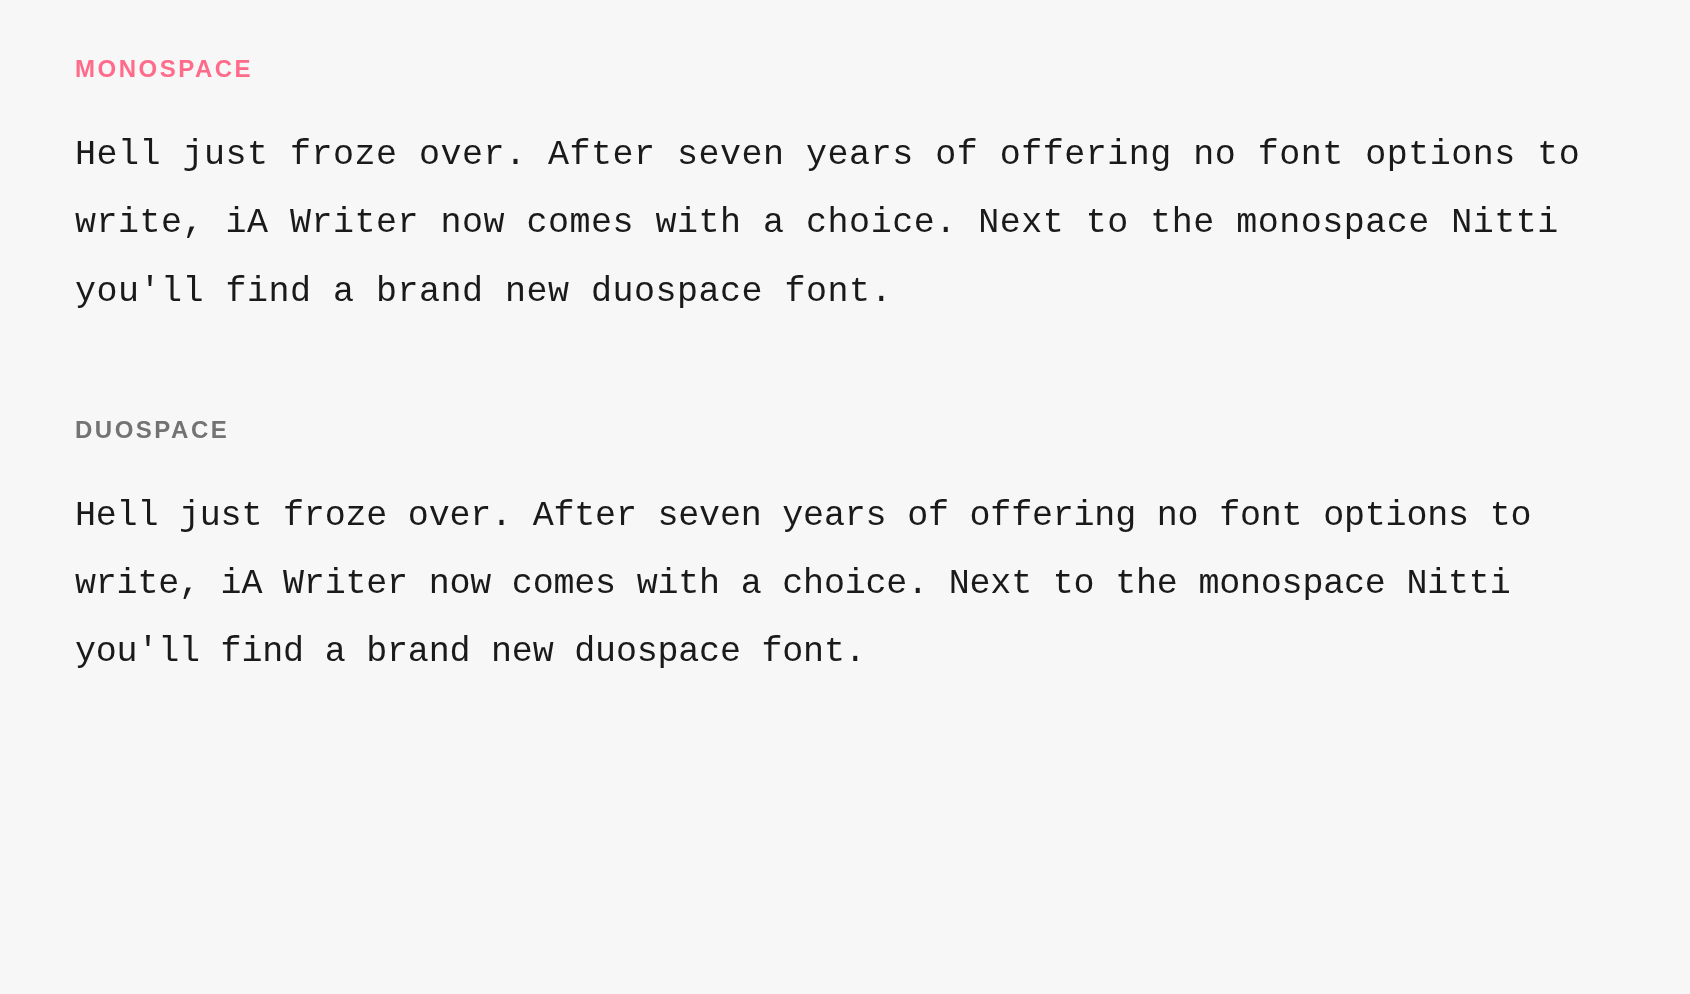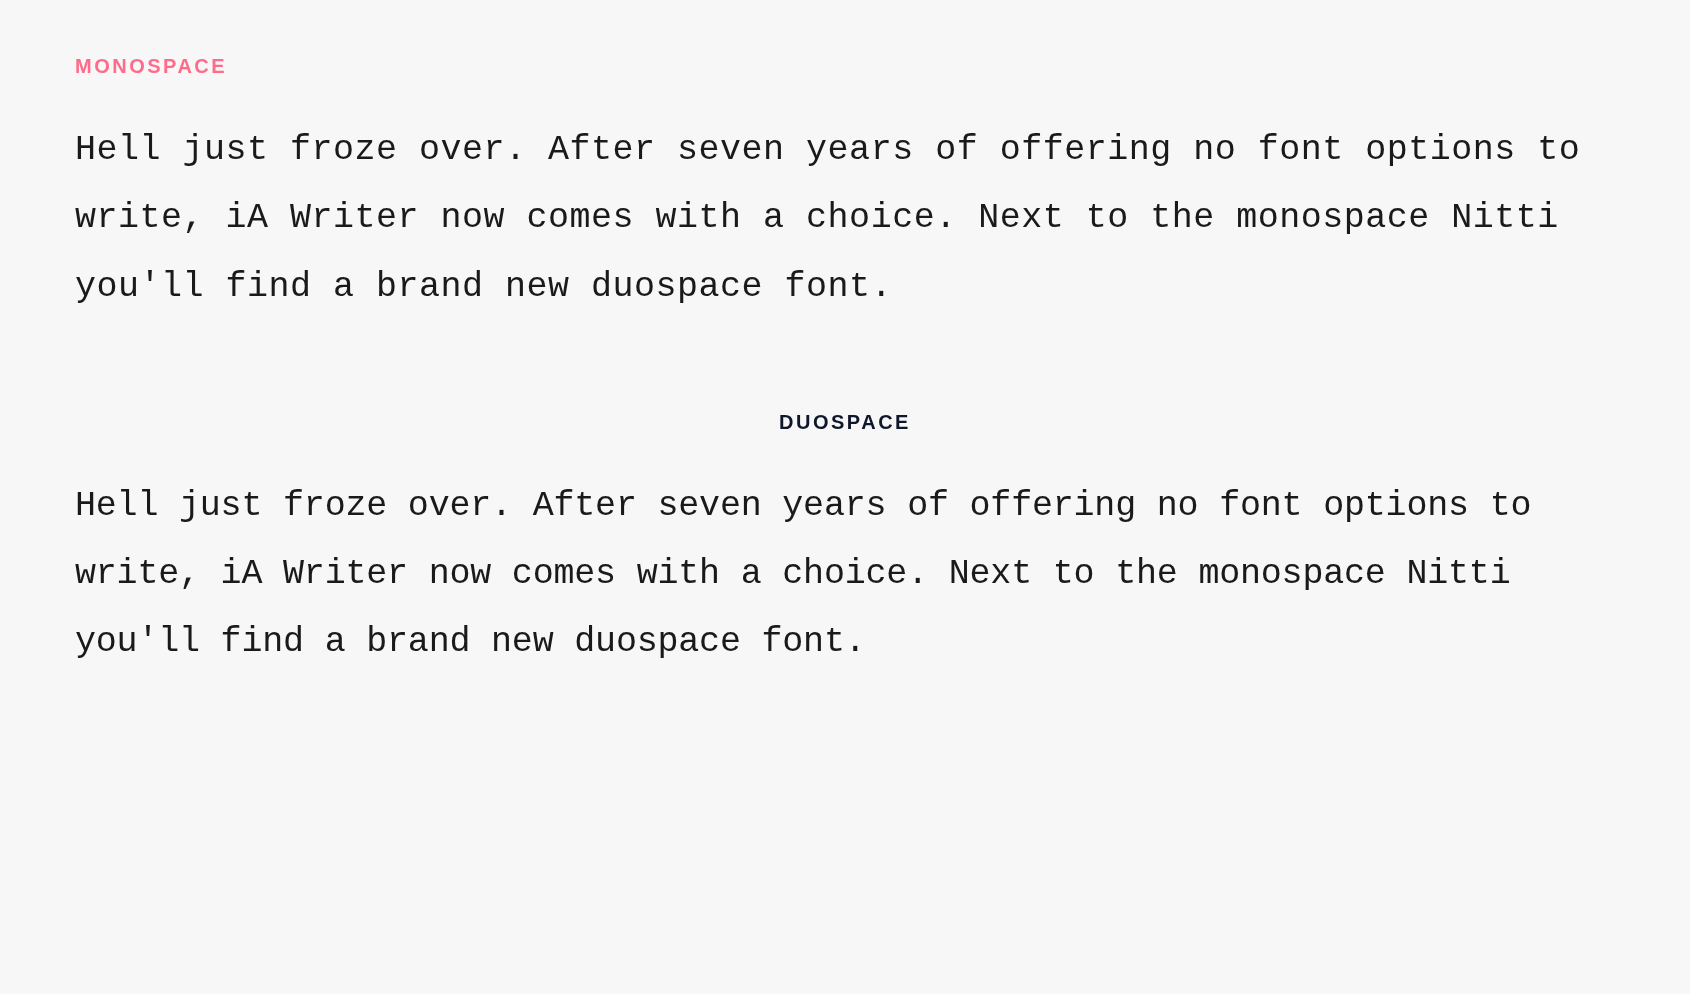--- a/index.html
+++ b/index.html
@@ -11,32 +11,31 @@
       background-color: #f7f7f7;
       width: 1690px;
       height: 994px;
       padding: 55px 75px;
     }
     .section {
       margin-bottom: 90px;
     }
     .label {
       font-family: -apple-system, BlinkMacSystemFont, "Segoe UI", Helvetica, Arial, sans-serif;
-      font-size: 20px;
+      font-size: 24px;
       font-weight: 700;
       letter-spacing: 2.5px;
       text-transform: uppercase;
       margin-bottom: 38px;
     }
     .label-monospace {
       color: #ff6b8a;
     }
     .label-duospace {
-      color: #0f172a;
-      text-align: center;
+      color: #737373;
     }
     .body-text {
       font-family: "SF Mono", "Menlo", "Consolas", "Courier New", monospace;
       font-size: 35px;
       line-height: 1.95;
       color: #1a1a1a;
       letter-spacing: 0.5px;
       max-width: 1540px;
     }
     .body-text-duo {

